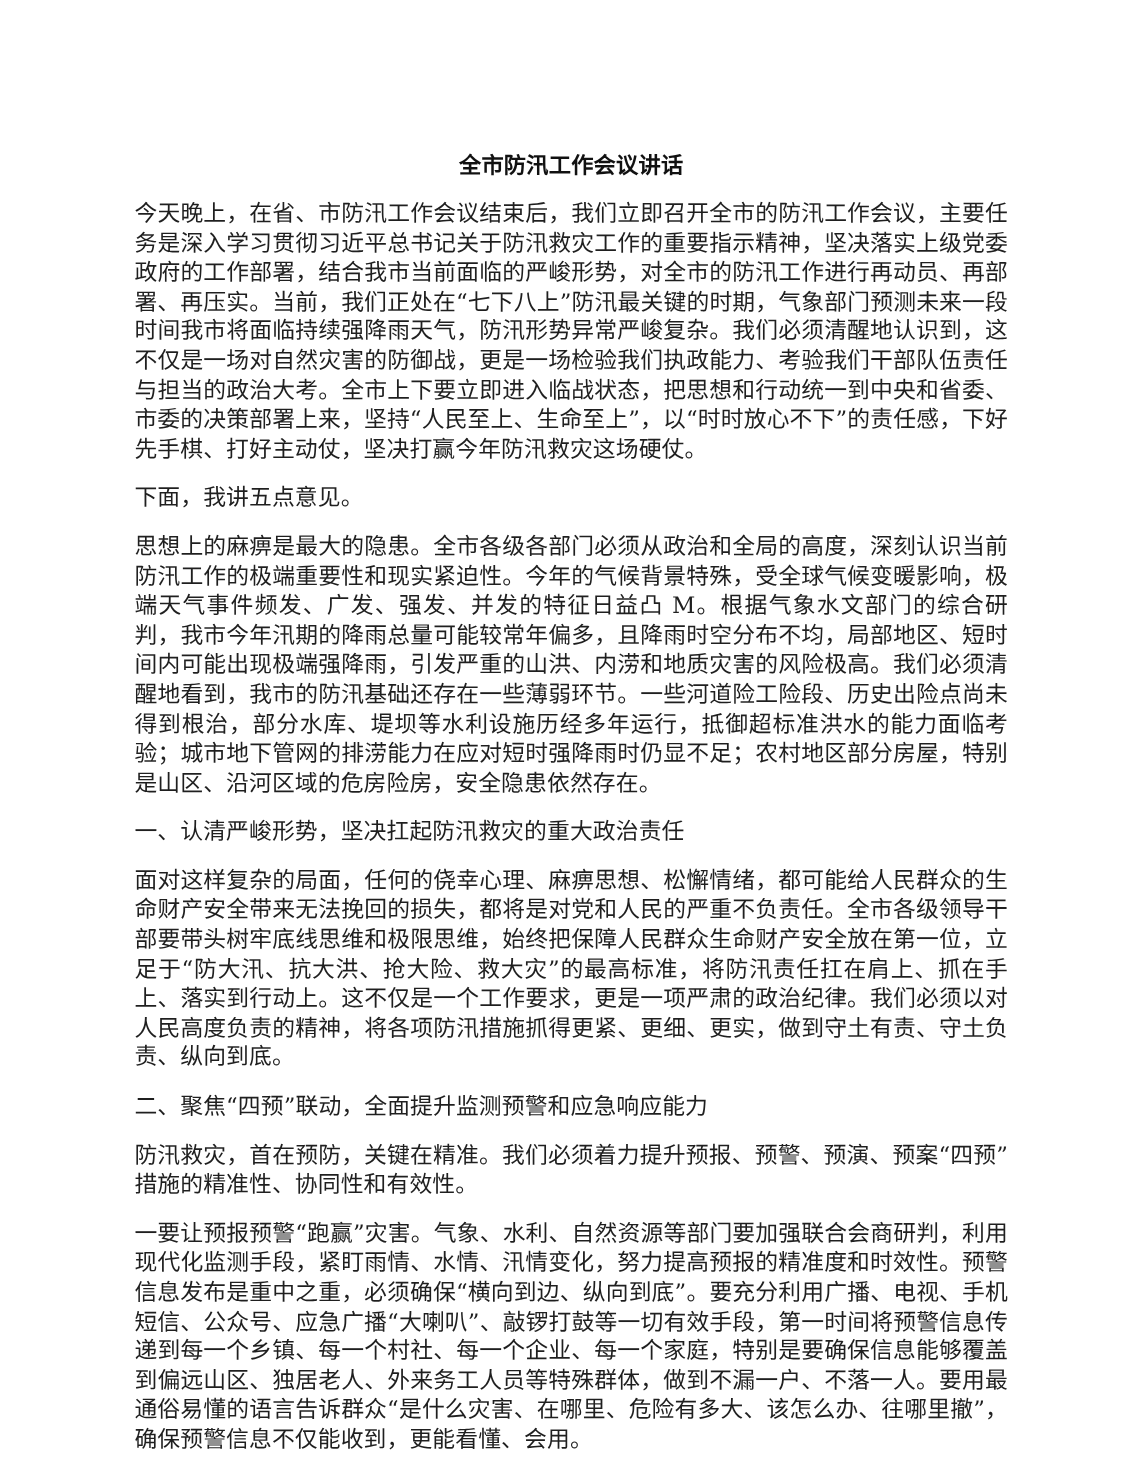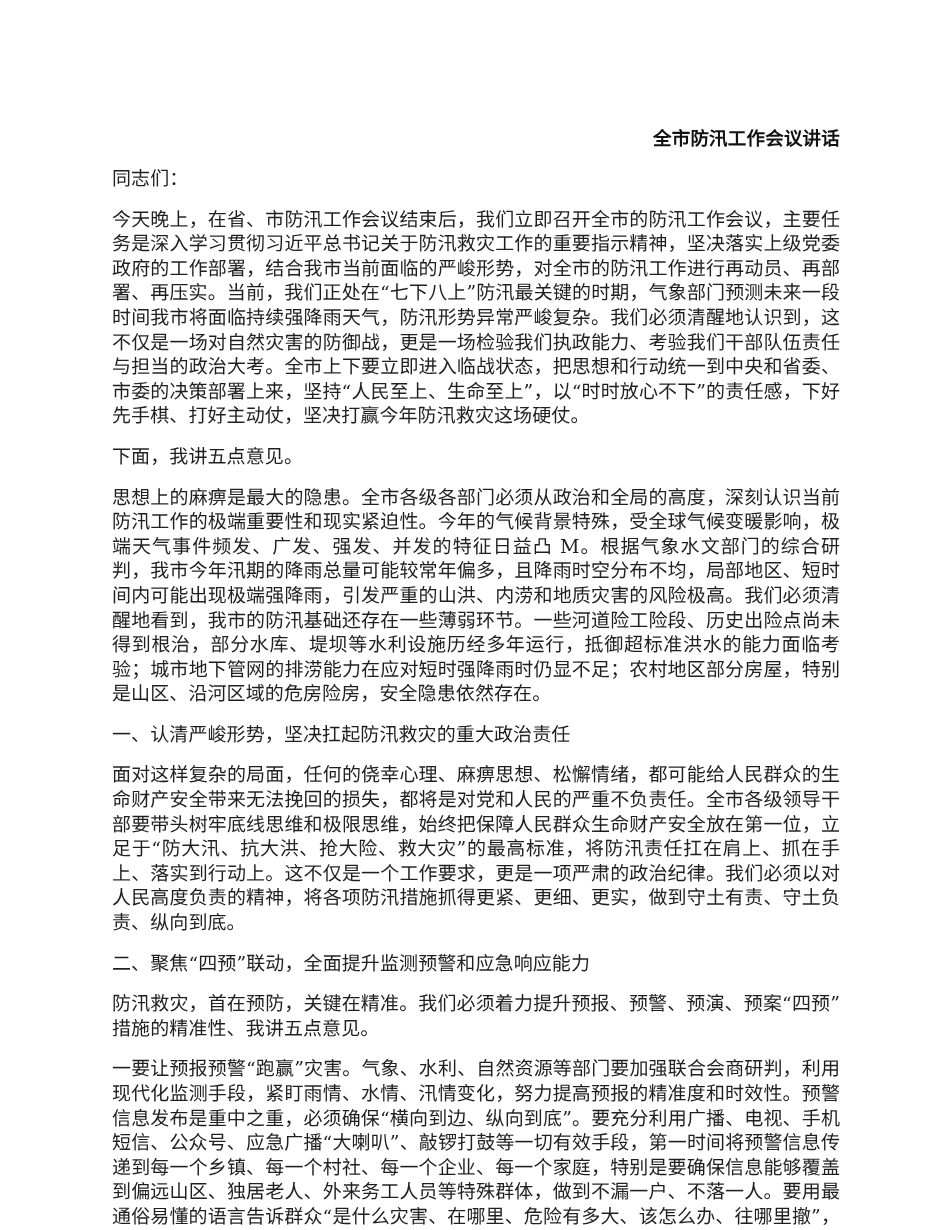--- a/index.html
+++ b/index.html
@@ -28,21 +28,21 @@
   }
 
   .doc-title {
     font-family: "DejaVu Sans", "Liberation Sans", sans-serif;
     font-weight: bold;
     font-size: 18.5px;
     line-height: 26px;
     letter-spacing: 0.2px;
     color: #111111;
     margin: 0 0 14px 0;
-    text-align: right;
+    text-align: center;
   }
 
   .para {
     font-family: "DejaVu Serif", "Liberation Serif", serif;
     font-size: 19px;
     line-height: 24.6px;
     color: #1f1f1f;
     margin: 0 0 16px 0;
     text-align: justify;
     text-justify: inter-ideograph;
@@ -64,23 +64,22 @@
   .para:last-child {
     margin-bottom: 0;
   }
 </style>
 </head>
 <body>
 
 <div class="page">
   <h1 class="doc-title">全市防汛工作会议讲话</h1>
   <div class="doc-body">
-      <p class="para salutation">同志们：</p>
       <p class="para paragraph">今天晚上，在省、市防汛工作会议结束后，我们立即召开全市的防汛工作会议，主要任务是深入学习贯彻习近平总书记关于防汛救灾工作的重要指示精神，坚决落实上级党委政府的工作部署，结合我市当前面临的严峻形势，对全市的防汛工作进行再动员、再部署、再压实。当前，我们正处在“七下八上”防汛最关键的时期，气象部门预测未来一段时间我市将面临持续强降雨天气，防汛形势异常严峻复杂。我们必须清醒地认识到，这不仅是一场对自然灾害的防御战，更是一场检验我们执政能力、考验我们干部队伍责任与担当的政治大考。全市上下要立即进入临战状态，把思想和行动统一到中央和省委、市委的决策部署上来，坚持“人民至上、生命至上”，以“时时放心不下”的责任感，下好先手棋、打好主动仗，坚决打赢今年防汛救灾这场硬仗。</p>
       <p class="para short">下面，我讲五点意见。</p>
       <p class="para paragraph">思想上的麻痹是最大的隐患。全市各级各部门必须从政治和全局的高度，深刻认识当前防汛工作的极端重要性和现实紧迫性。今年的气候背景特殊，受全球气候变暖影响，极端天气事件频发、广发、强发、并发的特征日益凸 M。根据气象水文部门的综合研判，我市今年汛期的降雨总量可能较常年偏多，且降雨时空分布不均，局部地区、短时间内可能出现极端强降雨，引发严重的山洪、内涝和地质灾害的风险极高。我们必须清醒地看到，我市的防汛基础还存在一些薄弱环节。一些河道险工险段、历史出险点尚未得到根治，部分水库、堤坝等水利设施历经多年运行，抵御超标准洪水的能力面临考验；城市地下管网的排涝能力在应对短时强降雨时仍显不足；农村地区部分房屋，特别是山区、沿河区域的危房险房，安全隐患依然存在。</p>
       <p class="para heading">一、认清严峻形势，坚决扛起防汛救灾的重大政治责任</p>
       <p class="para paragraph">面对这样复杂的局面，任何的侥幸心理、麻痹思想、松懈情绪，都可能给人民群众的生命财产安全带来无法挽回的损失，都将是对党和人民的严重不负责任。全市各级领导干部要带头树牢底线思维和极限思维，始终把保障人民群众生命财产安全放在第一位，立足于“防大汛、抗大洪、抢大险、救大灾”的最高标准，将防汛责任扛在肩上、抓在手上、落实到行动上。这不仅是一个工作要求，更是一项严肃的政治纪律。我们必须以对人民高度负责的精神，将各项防汛措施抓得更紧、更细、更实，做到守土有责、守土负责、纵向到底。</p>
       <p class="para heading">二、聚焦“四预”联动，全面提升监测预警和应急响应能力</p>
-      <p class="para paragraph">防汛救灾，首在预防，关键在精准。我们必须着力提升预报、预警、预演、预案“四预”措施的精准性、我讲五点意见。</p>
+      <p class="para paragraph">防汛救灾，首在预防，关键在精准。我们必须着力提升预报、预警、预演、预案“四预”措施的精准性、协同性和有效性。</p>
       <p class="para paragraph">一要让预报预警“跑赢”灾害。气象、水利、自然资源等部门要加强联合会商研判，利用现代化监测手段，紧盯雨情、水情、汛情变化，努力提高预报的精准度和时效性。预警信息发布是重中之重，必须确保“横向到边、纵向到底”。要充分利用广播、电视、手机短信、公众号、应急广播“大喇叭”、敲锣打鼓等一切有效手段，第一时间将预警信息传递到每一个乡镇、每一个村社、每一个企业、每一个家庭，特别是要确保信息能够覆盖到偏远山区、独居老人、外来务工人员等特殊群体，做到不漏一户、不落一人。要用最通俗易懂的语言告诉群众“是什么灾害、在哪里、危险有多大、该怎么办、往哪里撤”，确保预警信息不仅能收到，更能看懂、会用。</p>
     </div>
 </div>
 
 </body></html>

